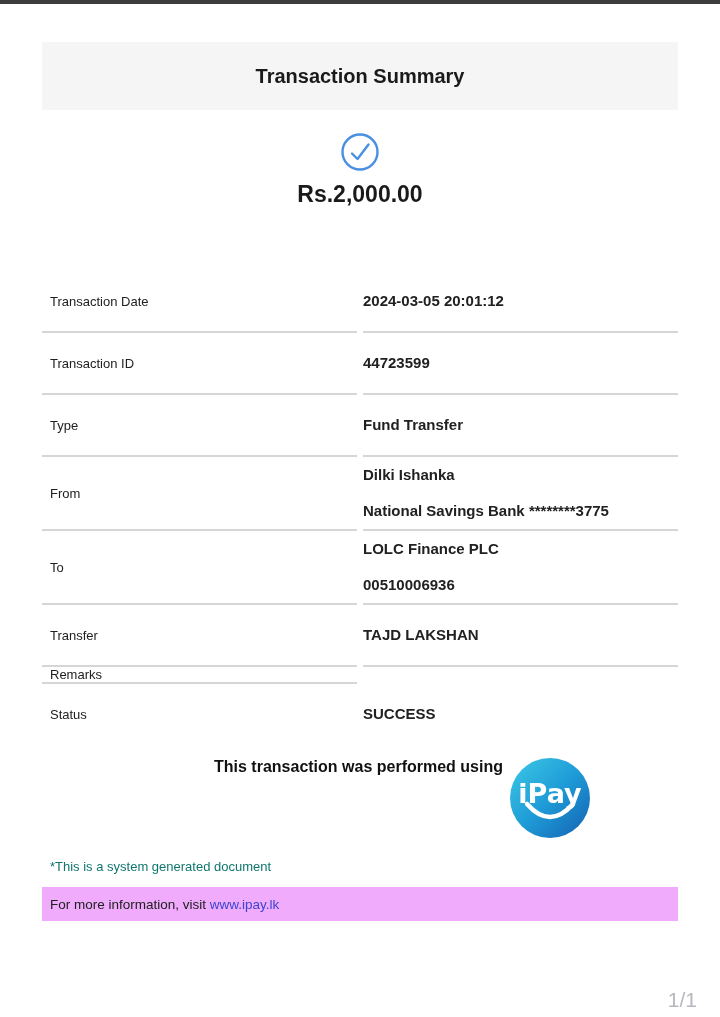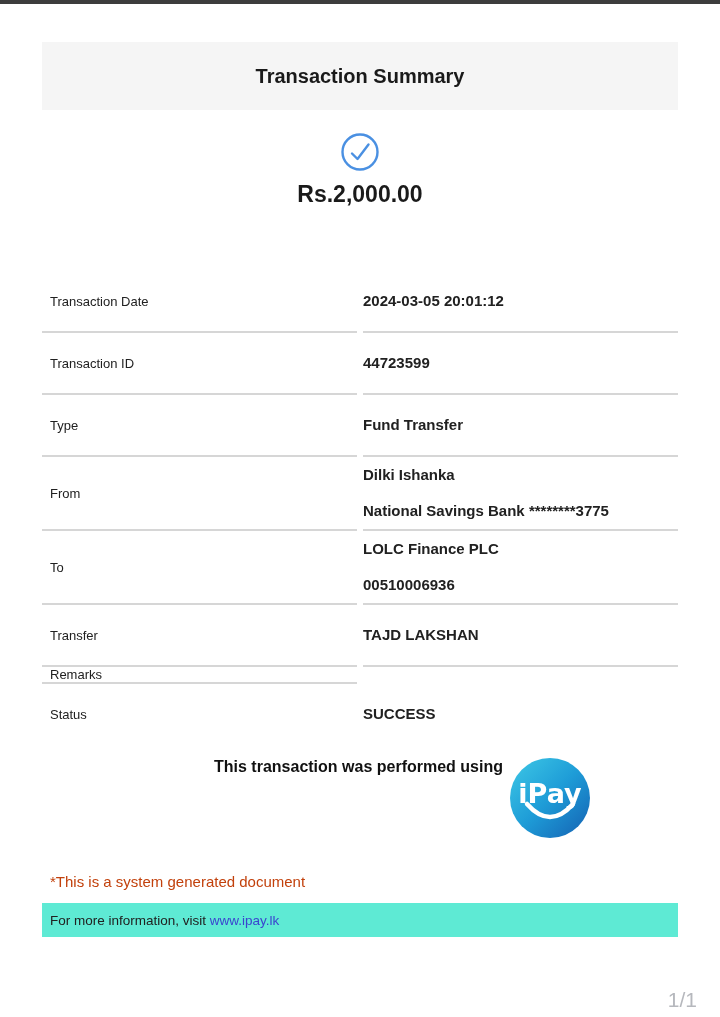--- a/index.html
+++ b/index.html
@@ -51,26 +51,26 @@
 
   .branding-row {
     margin-top: 14px;
     display: flex; align-items: flex-start; justify-content: center;
     padding-left: 84px;
     gap: 7px;
   }
   .branding-text { font-size: 16px; font-weight: bold; color: #111111; }
   .ipay-logo svg { display: block; }
 
-  .system-note { margin-top: 35px; padding-left: 8px; font-size: 15px; color: #c2410c; }
+  .system-note { margin-top: 21px; padding-left: 8px; font-size: 13px; color: #0f766e; }
 
   .footer-bar {
     margin-top: 13px;
     height: 34px;
-    background: #5eead4;
+    background: #f0abfc;
     display: flex; align-items: center; justify-content: space-between;
     padding: 0 8px 0 8px;
     font-size: 13.5px;
   }
   .footer-left a { color: #3b44cf; text-decoration: none; cursor: pointer; }
   .footer-right { color: #1a1a1a; }
 
   .page-indicator {
     position: absolute;
     right: 23px; top: 988px;

